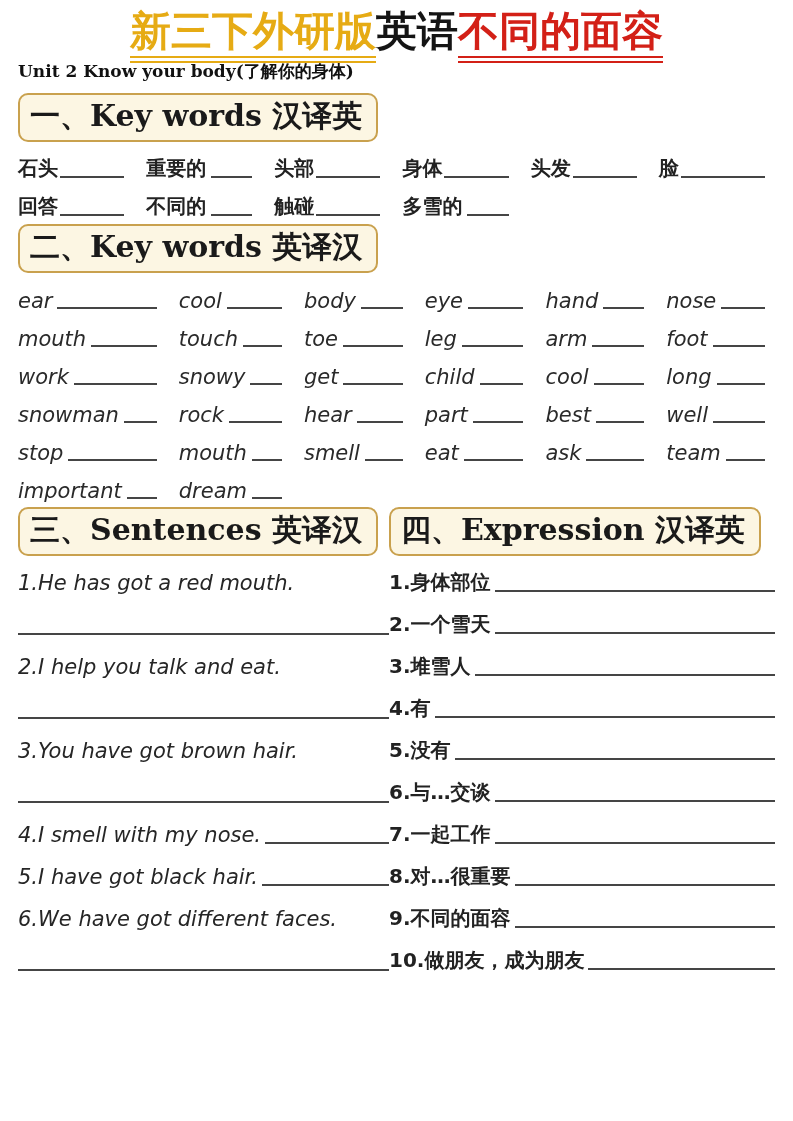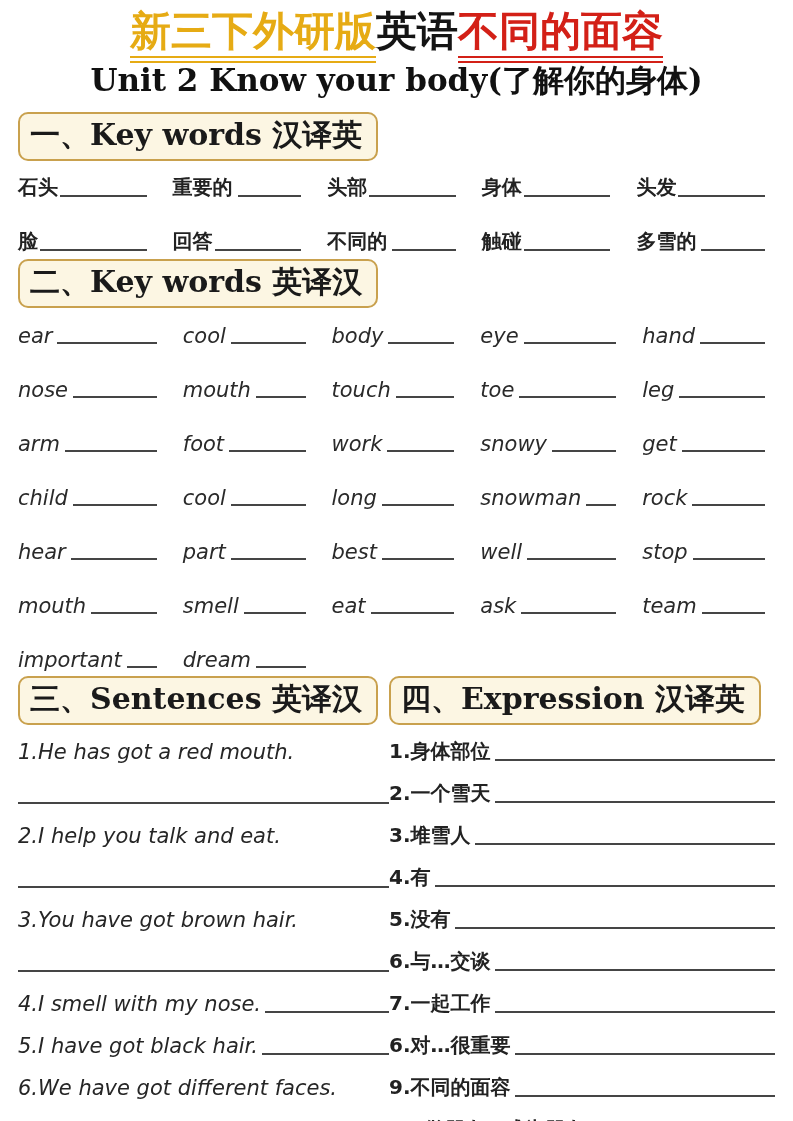--- a/index.html
+++ b/index.html
@@ -21,24 +21,23 @@
     font-weight:bold;
     font-size:41px;
     line-height:1.15;
     white-space:nowrap;
   }
   .title .gold { color:#E6AB14; border-bottom:7px double #E6AB14; padding-bottom:1px; }
   .title .black { color:#141414; }
   .title .red { color:#D32017; border-bottom:7px double #D32017; padding-bottom:1px; }
 
   .subtitle {
-    text-align:center;
     font-family:"DejaVu Serif", "Liberation Serif", serif;
     font-weight:bold;
-    font-size:31px;
+    font-size:17px;
     margin-top:5px;
     color:#111;
   }
 
   
   .sec-head {
     display:inline-block;
     border:2px solid #C9A14E;
     background:#FCF6E3;
     border-radius:10px;
@@ -48,24 +47,23 @@
     font-size:30px;
     color:#1a1a1a;
     white-space:nowrap;
   }
   .head-row1 { margin-top:10px; }
   .head-row2 { margin-top:4px; }
 
   
   .grid4 {
     display:grid;
-    grid-template-columns:repeat(5, 1fr);
+    grid-template-columns:repeat(6, 1fr);
     column-gap:12px;
     margin-top:2px;
-    gap:16px;
   }
   .cell { display:flex; align-items:flex-end; height:38px; }
   .cell .zh { font-weight:700; font-size:20px; white-space:nowrap; color:#222; }
   .cell .en { font-style:italic; font-weight:400; font-size:21px; white-space:nowrap; color:#2a2a2a; }
   .blank {
     flex:1 1 auto;
     border-bottom:2px solid #454545;
     margin:0 10px 4px 5px;
     min-width:30px;
     height:0;
@@ -341,21 +339,21 @@
         </div>
       <div class="row42">
           <span class="expr">6.与…交谈</span>
           <span class="fillblank"></span>
         </div>
       <div class="row42">
           <span class="expr">7.一起工作</span>
           <span class="fillblank"></span>
         </div>
       <div class="row42">
-          <span class="expr">6.对…很重要</span>
+          <span class="expr">8.对…很重要</span>
           <span class="fillblank"></span>
         </div>
       <div class="row42">
           <span class="expr">9.不同的面容</span>
           <span class="fillblank"></span>
         </div>
       <div class="row42">
           <span class="expr">10.做朋友，成为朋友</span>
           <span class="fillblank"></span>
         </div>

